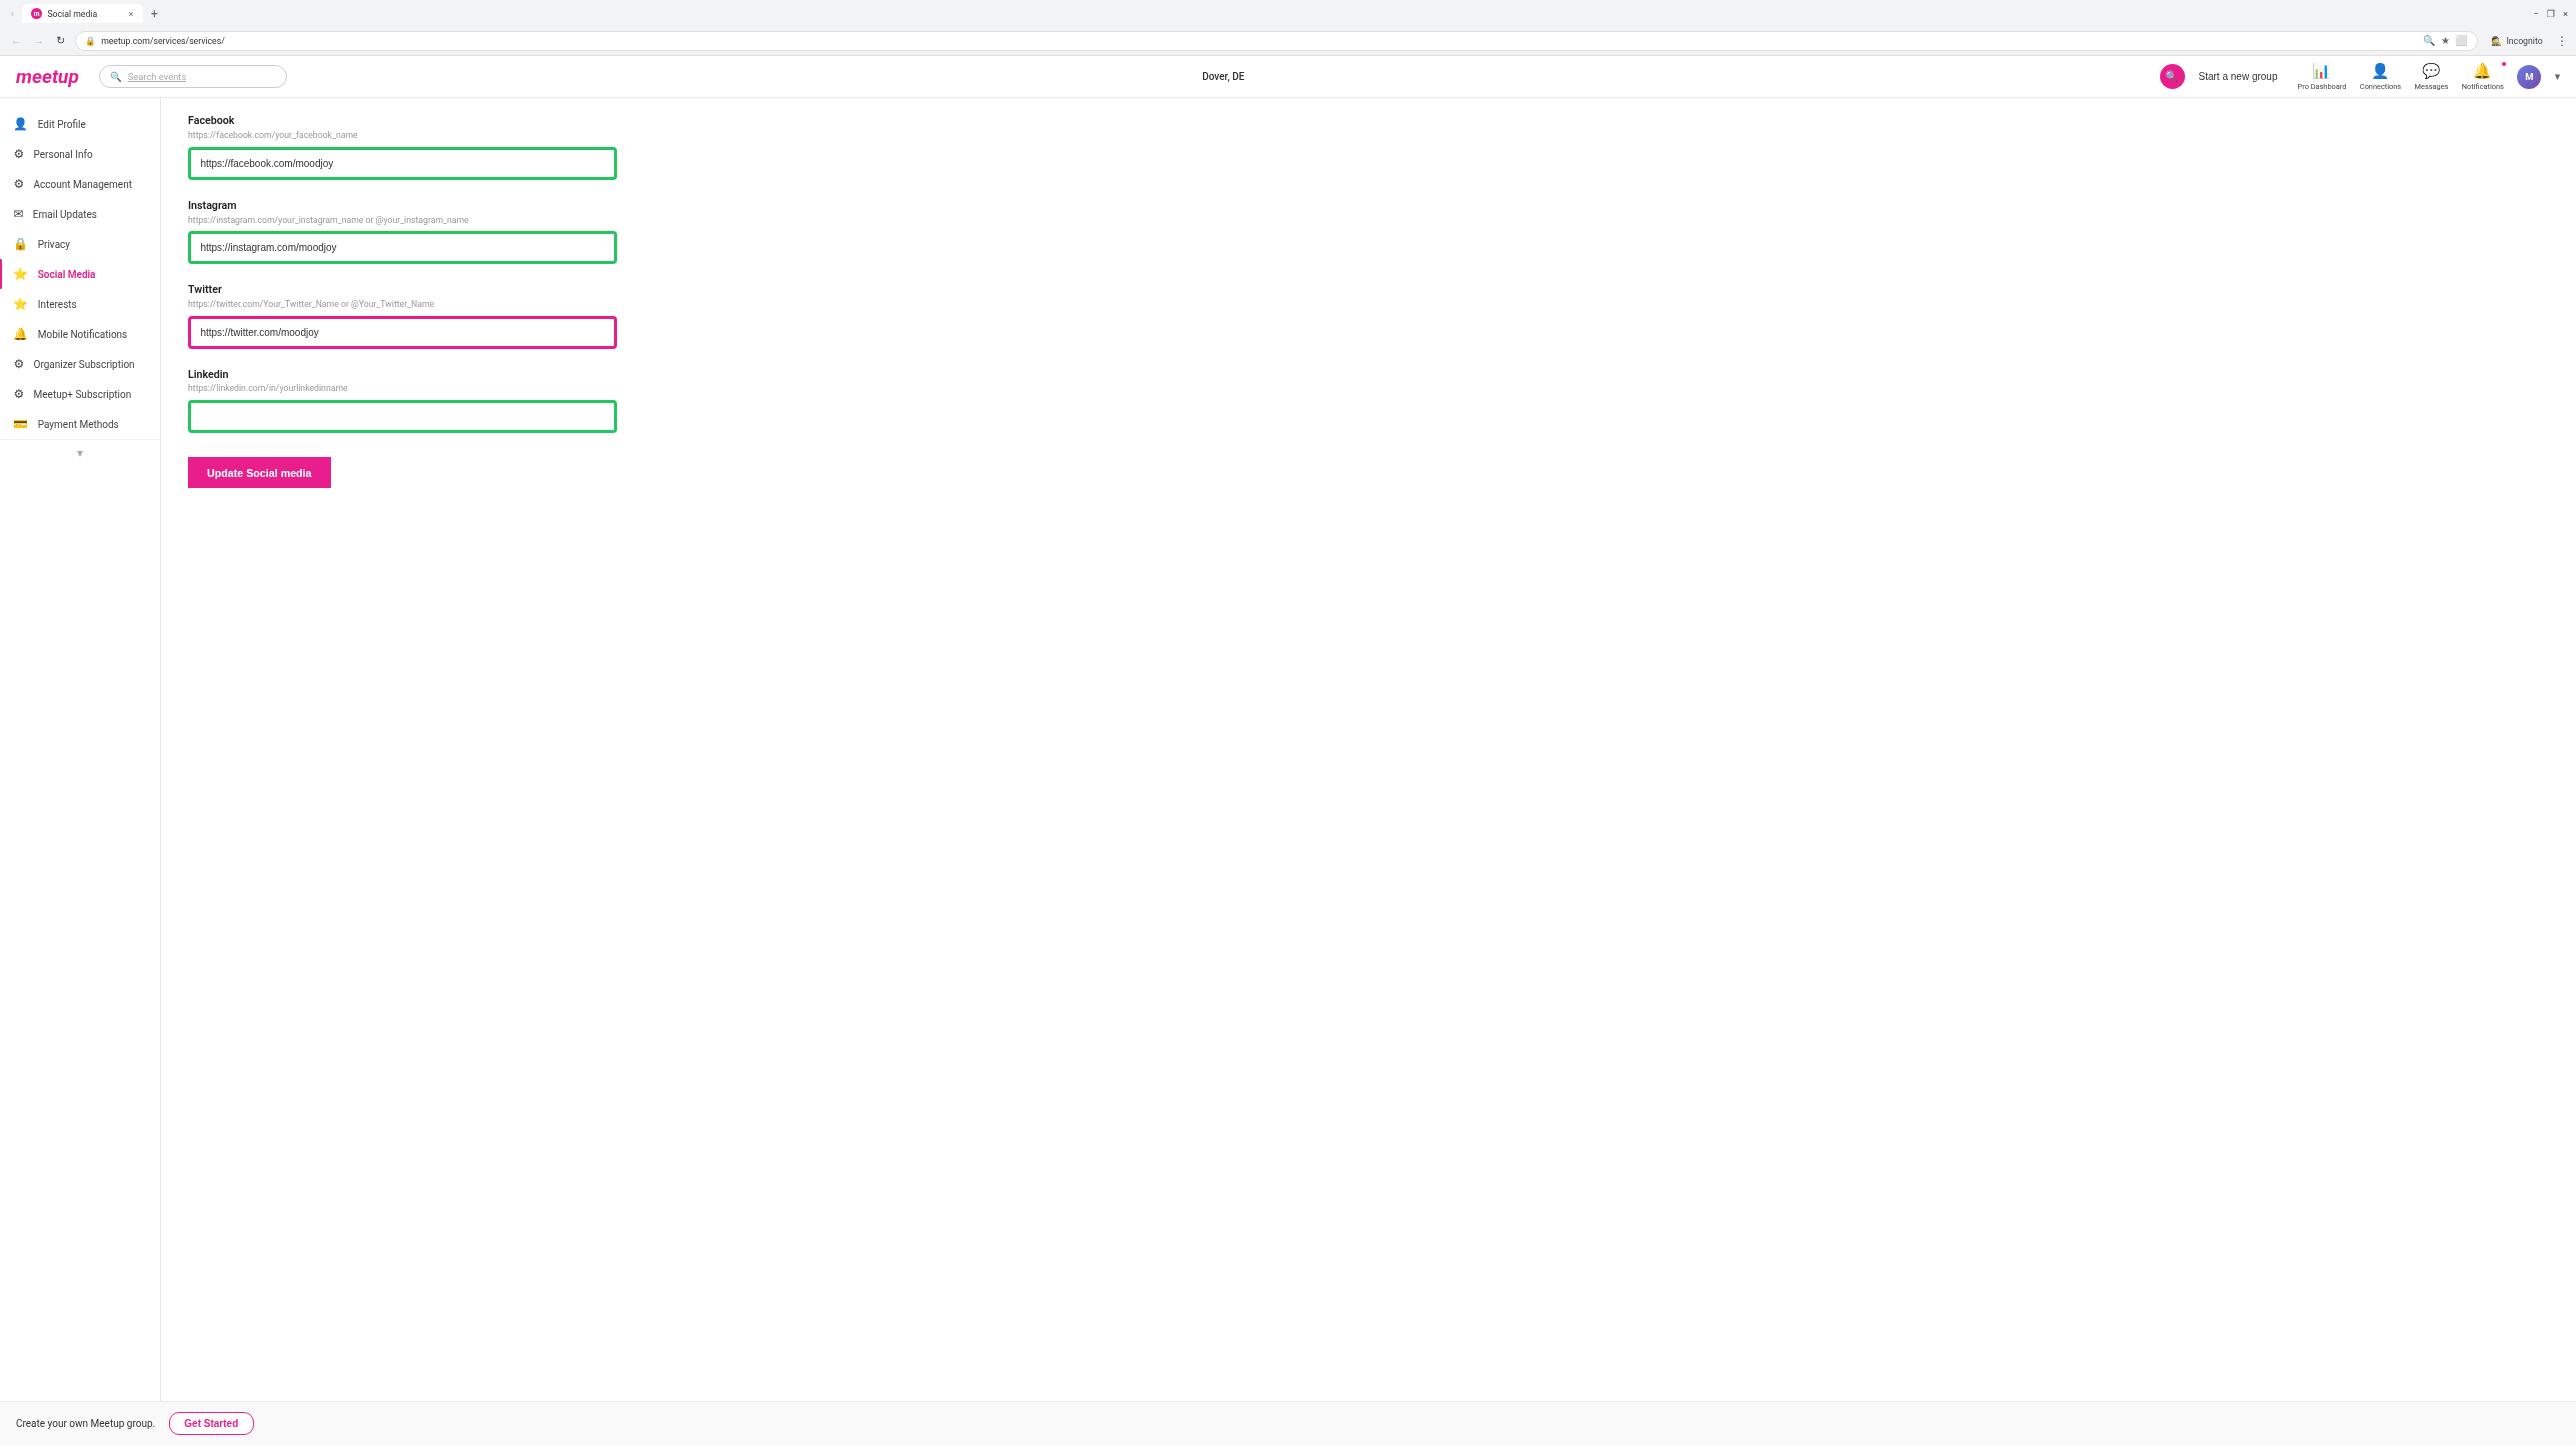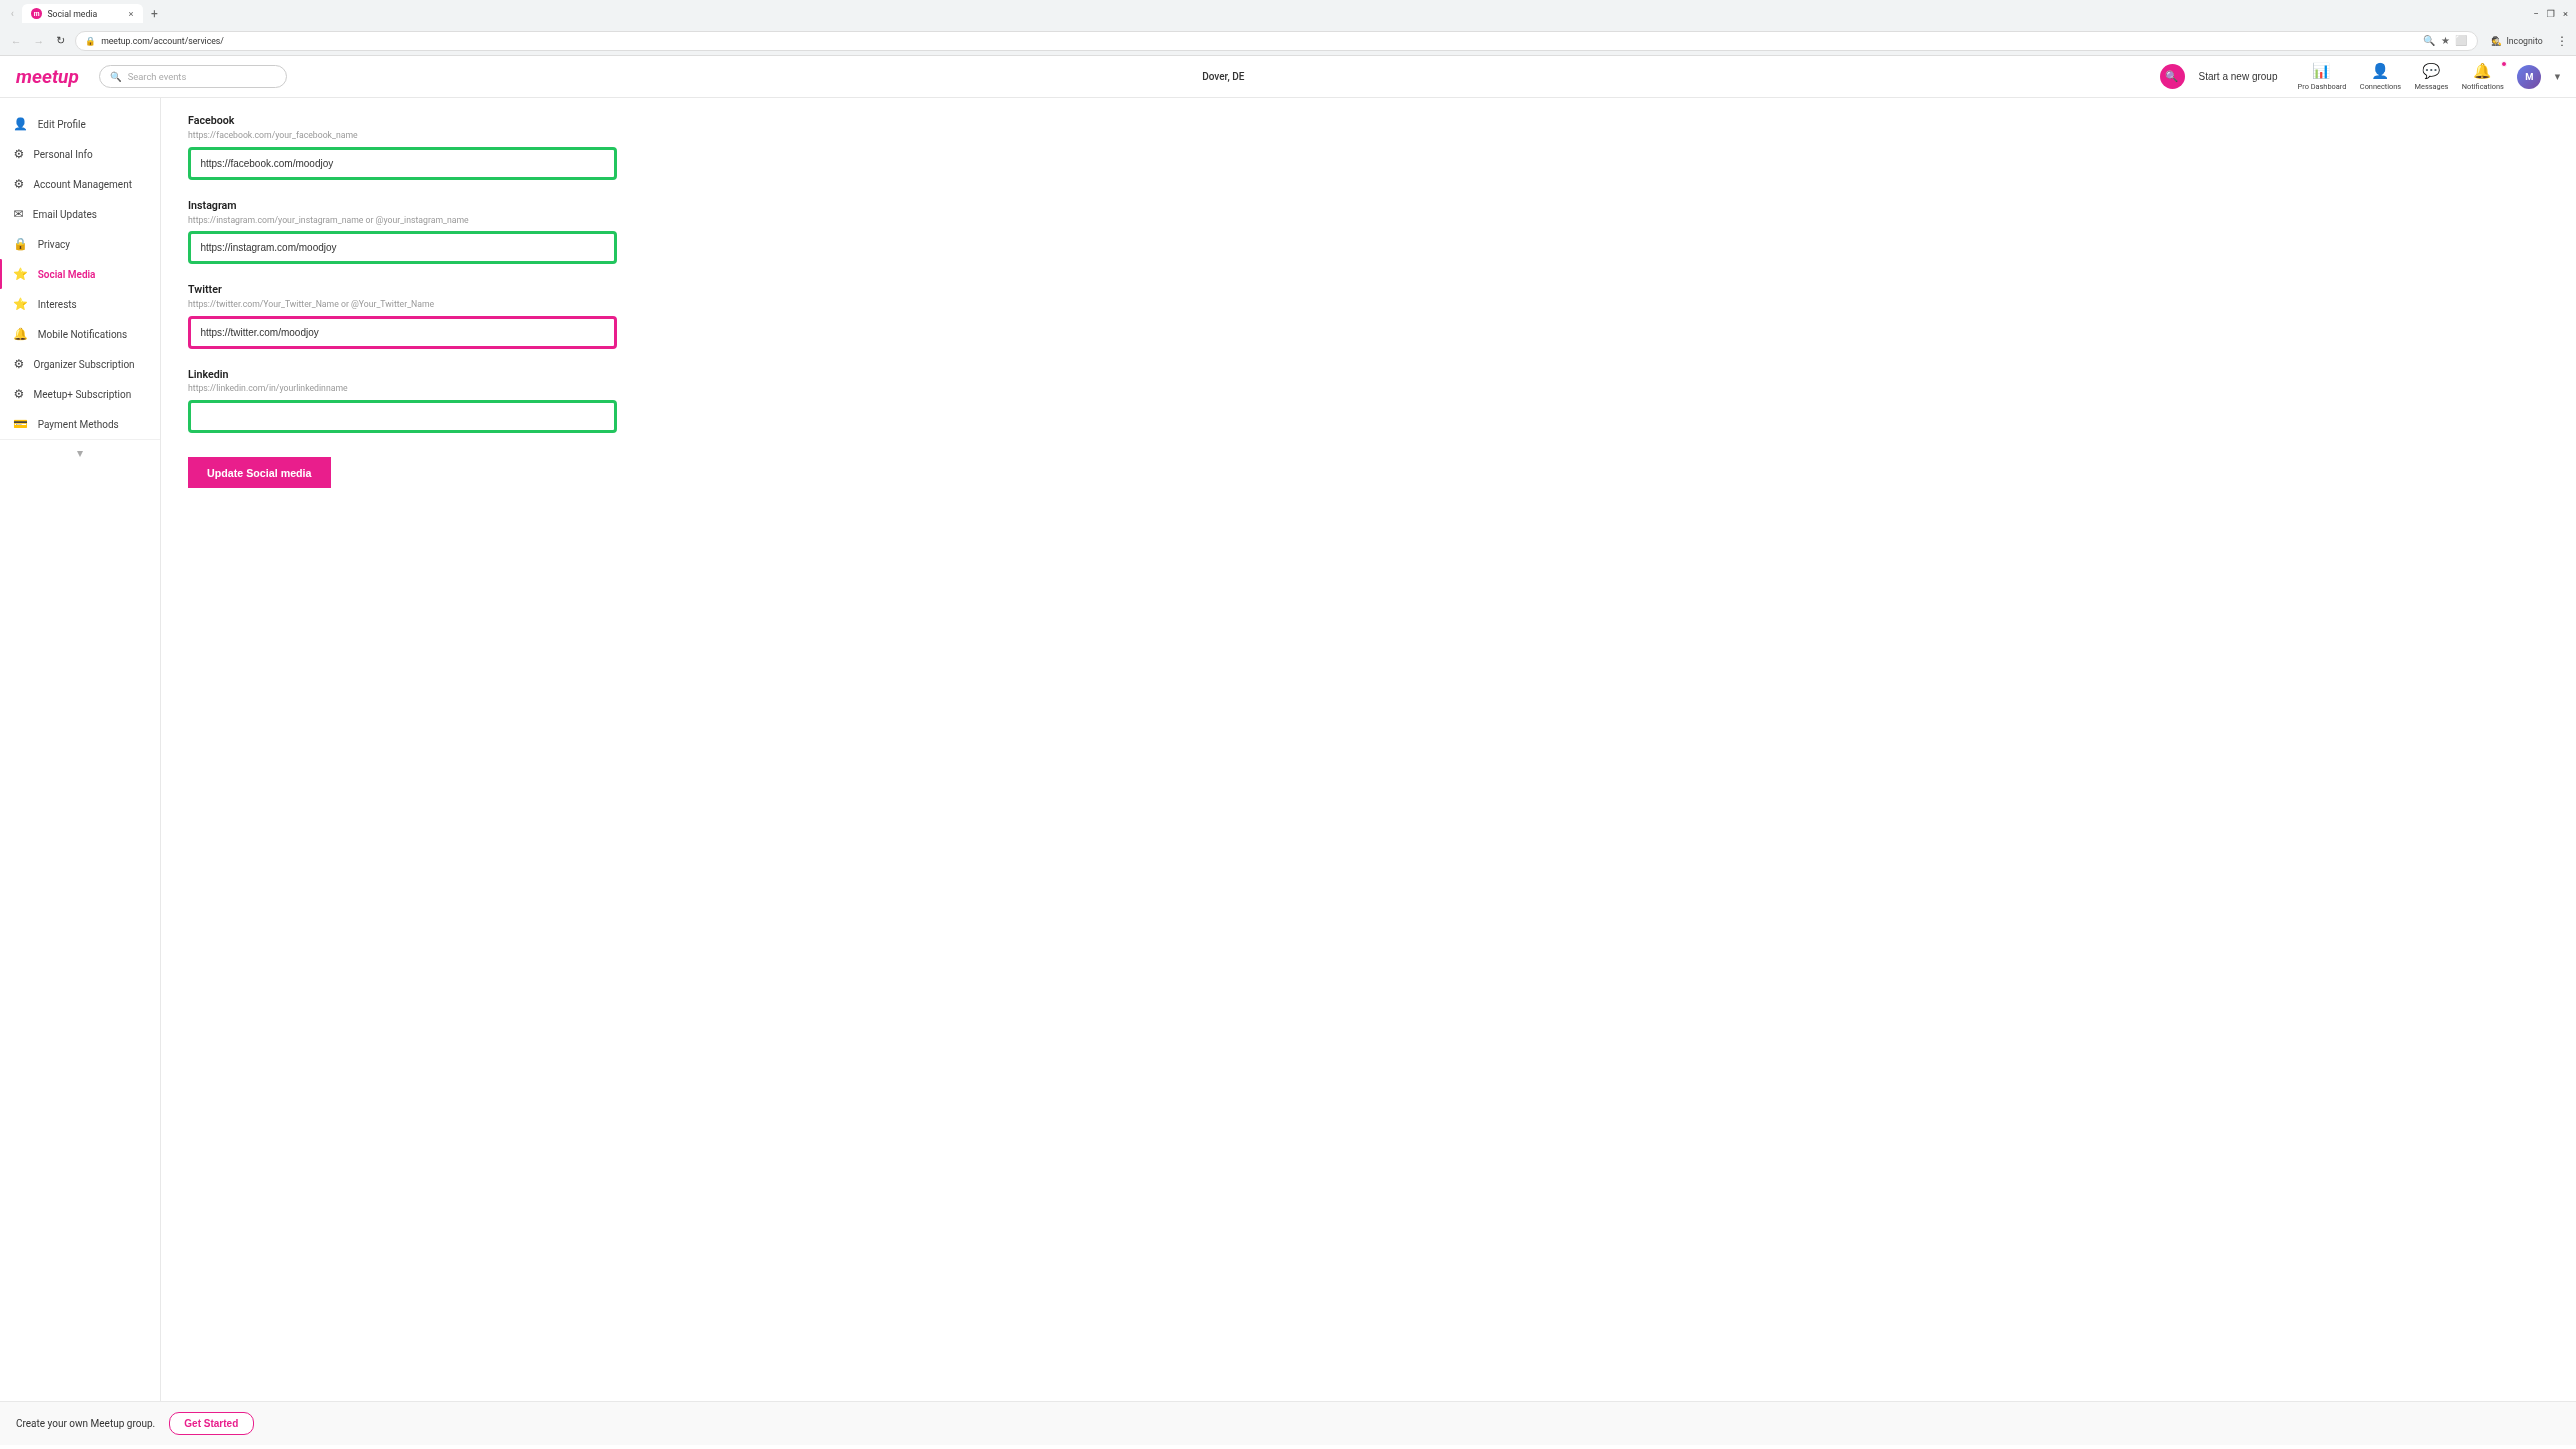--- a/index.html
+++ b/index.html
@@ -359,42 +359,42 @@
       <span>❐</span>
       <span>×</span>
     </div>
   </div>
   <div class="browser-addressbar">
     <span class="nav-btn disabled">←</span>
     <span class="nav-btn disabled">→</span>
     <span class="nav-btn">↻</span>
     <div class="address-bar">
       <span style="color:#666;">🔒</span>
-      <span class="address-url">meetup.com/account/services/</span>
+      <span class="address-url">meetup.com/services/services/</span>
       <div class="address-icons">
         <span>🔍</span>
         <span>★</span>
         <span>⬜</span>
       </div>
     </div>
     <div class="incognito-badge">
       <span>🕵️</span>
       <span>Incognito</span>
     </div>
     <span style="font-size:12px;color:#444;cursor:pointer;">⋮</span>
   </div>
 </div>
 
 <div class="app-wrapper">
 
   <nav class="navbar">
     <div class="logo">meetup</div>
     <div class="search-bar">
       <span style="color:#888;">🔍</span>
-      <span style="color:#aaa;">Search events</span>
+      <span style="color:#aaa;text-decoration:underline;">Search events</span>
     </div>
     <div class="location-display">Dover, DE</div>
     <button class="search-btn">
       <span>🔍</span>
     </button>
     <button class="start-group-btn">Start a new group</button>
     <div class="nav-icons">
       <div class="nav-icon-item">
         <span class="icon-svg">📊</span>
         <span class="icon-label">Pro Dashboard</span>

